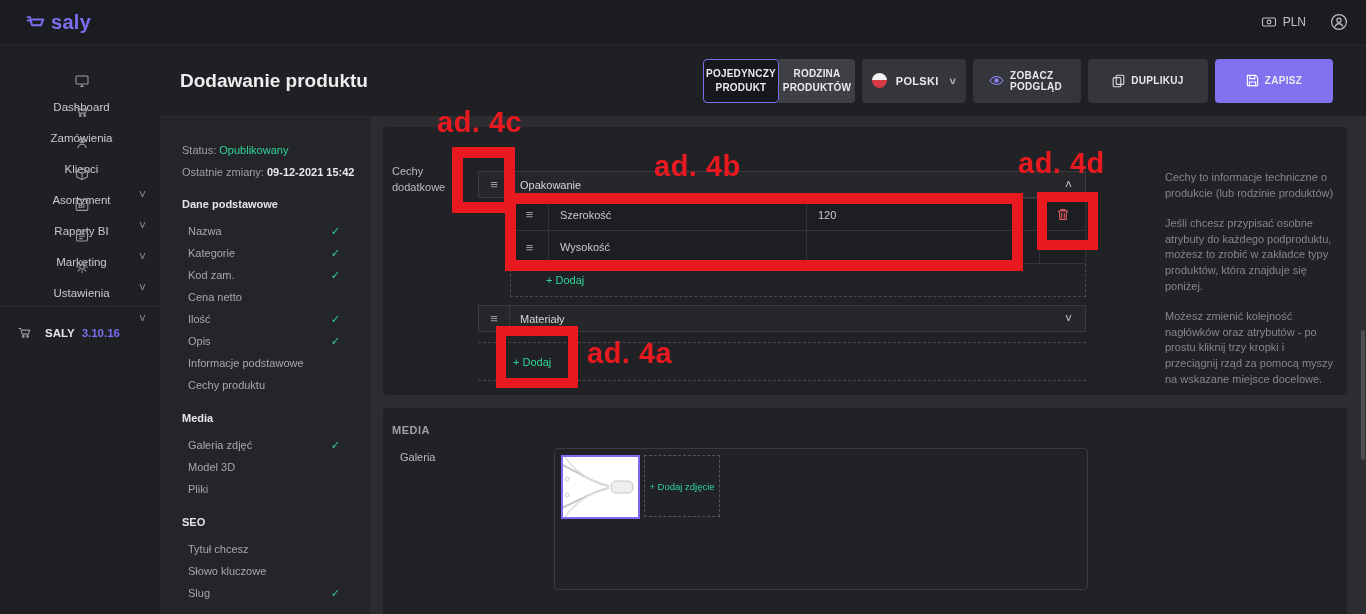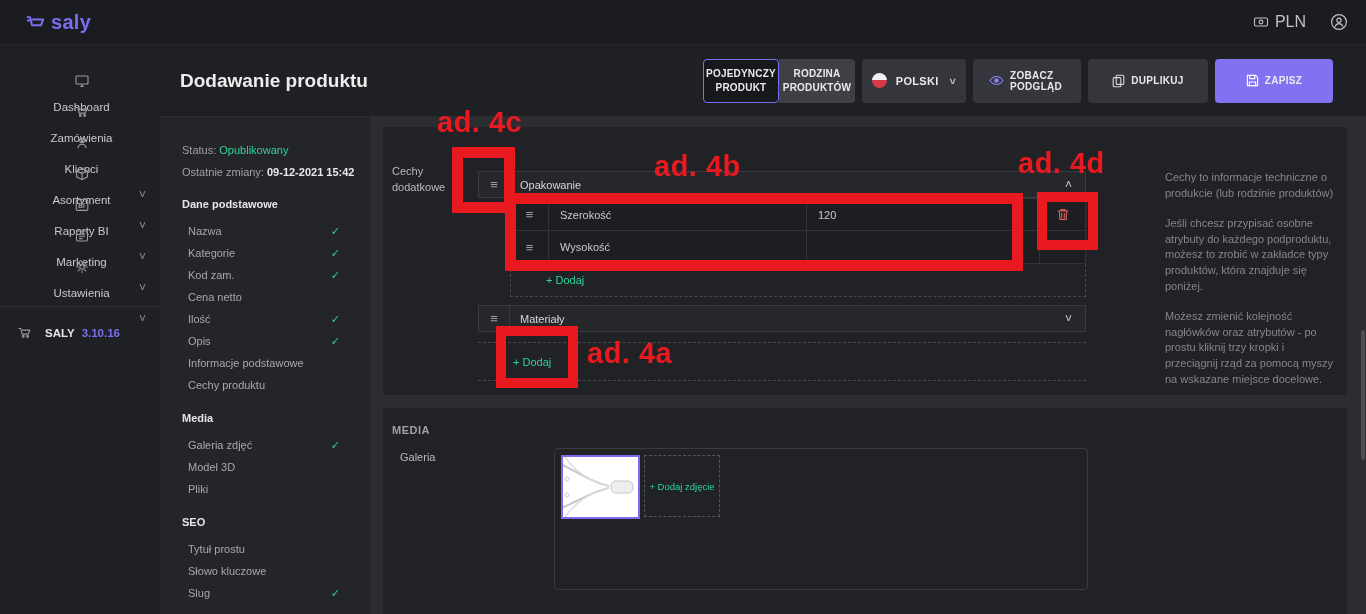--- a/index.html
+++ b/index.html
@@ -3,21 +3,21 @@
 <meta charset="utf-8">
 <style>
   html,body{margin:0;padding:0;background:#2b2d31;font-family:"Liberation Sans",sans-serif;}
   #app{position:relative;width:1366px;height:614px;overflow:hidden;background:#2b2d31;}
 
   
   .topbar{position:absolute;left:0;top:0;width:1366px;height:45px;background:#1b1c20;display:flex;align-items:center;z-index:20;border-bottom:1px solid #26272b;box-sizing:border-box;}
   .logo{margin-left:26px;display:flex;align-items:center;gap:5px;color:#7a6ff0;font-size:20px;font-weight:bold;letter-spacing:.3px;}
   .logo svg{display:block;}
   .topbar-right{margin-left:auto;margin-right:18px;display:flex;align-items:center;gap:24px;color:#c0c1c5;}
-  .pln{display:flex;align-items:center;gap:6px;font-size:16px;cursor:pointer;}
+  .pln{display:flex;align-items:center;gap:6px;font-size:12px;cursor:pointer;}
   .user-btn{display:flex;align-items:center;cursor:pointer;color:#c0c1c5;}
 
   
   .sidebar{position:absolute;left:0;top:45px;width:160px;height:569px;background:#1f2024;z-index:10;}
   .nav-list{padding-top:28px;}
   .nav-item{height:31px;display:flex;align-items:center;padding:0 14px 0 17px;color:#c9cacd;font-size:11.5px;font-weight:500;gap:13px;cursor:pointer;flex-direction:column;}
   .nav-icon{width:15px;height:15px;color:#9b9ca0;display:flex;align-items:center;justify-content:center;flex:0 0 15px;}
   .nav-chevron{margin-left:auto;color:#8b8c90;font-size:12px;}
   .sidebar-divider{border-top:1px solid #2d2e32;margin:16px 0 10px 0;}
   .version-row{height:31px;display:flex;align-items:center;padding:0 14px 0 17px;gap:13px;font-size:11.5px;margin-top:8px;}
@@ -320,21 +320,21 @@
         <span>Model 3D</span>
         <span class="panel-check"></span>
       </div>
     <div class="panel-item">
         <span>Pliki</span>
         <span class="panel-check"></span>
       </div>
 
     <div class="panel-section-title">SEO</div>
     <div class="panel-item">
-        <span>Tytuł prostu</span>
+        <span>Tytuł chcesz</span>
         <span class="panel-check"></span>
       </div>
     <div class="panel-item">
         <span>Słowo kluczowe</span>
         <span class="panel-check"></span>
       </div>
     <div class="panel-item">
         <span>Slug</span>
         <span class="panel-check">✓</span>
       </div>

